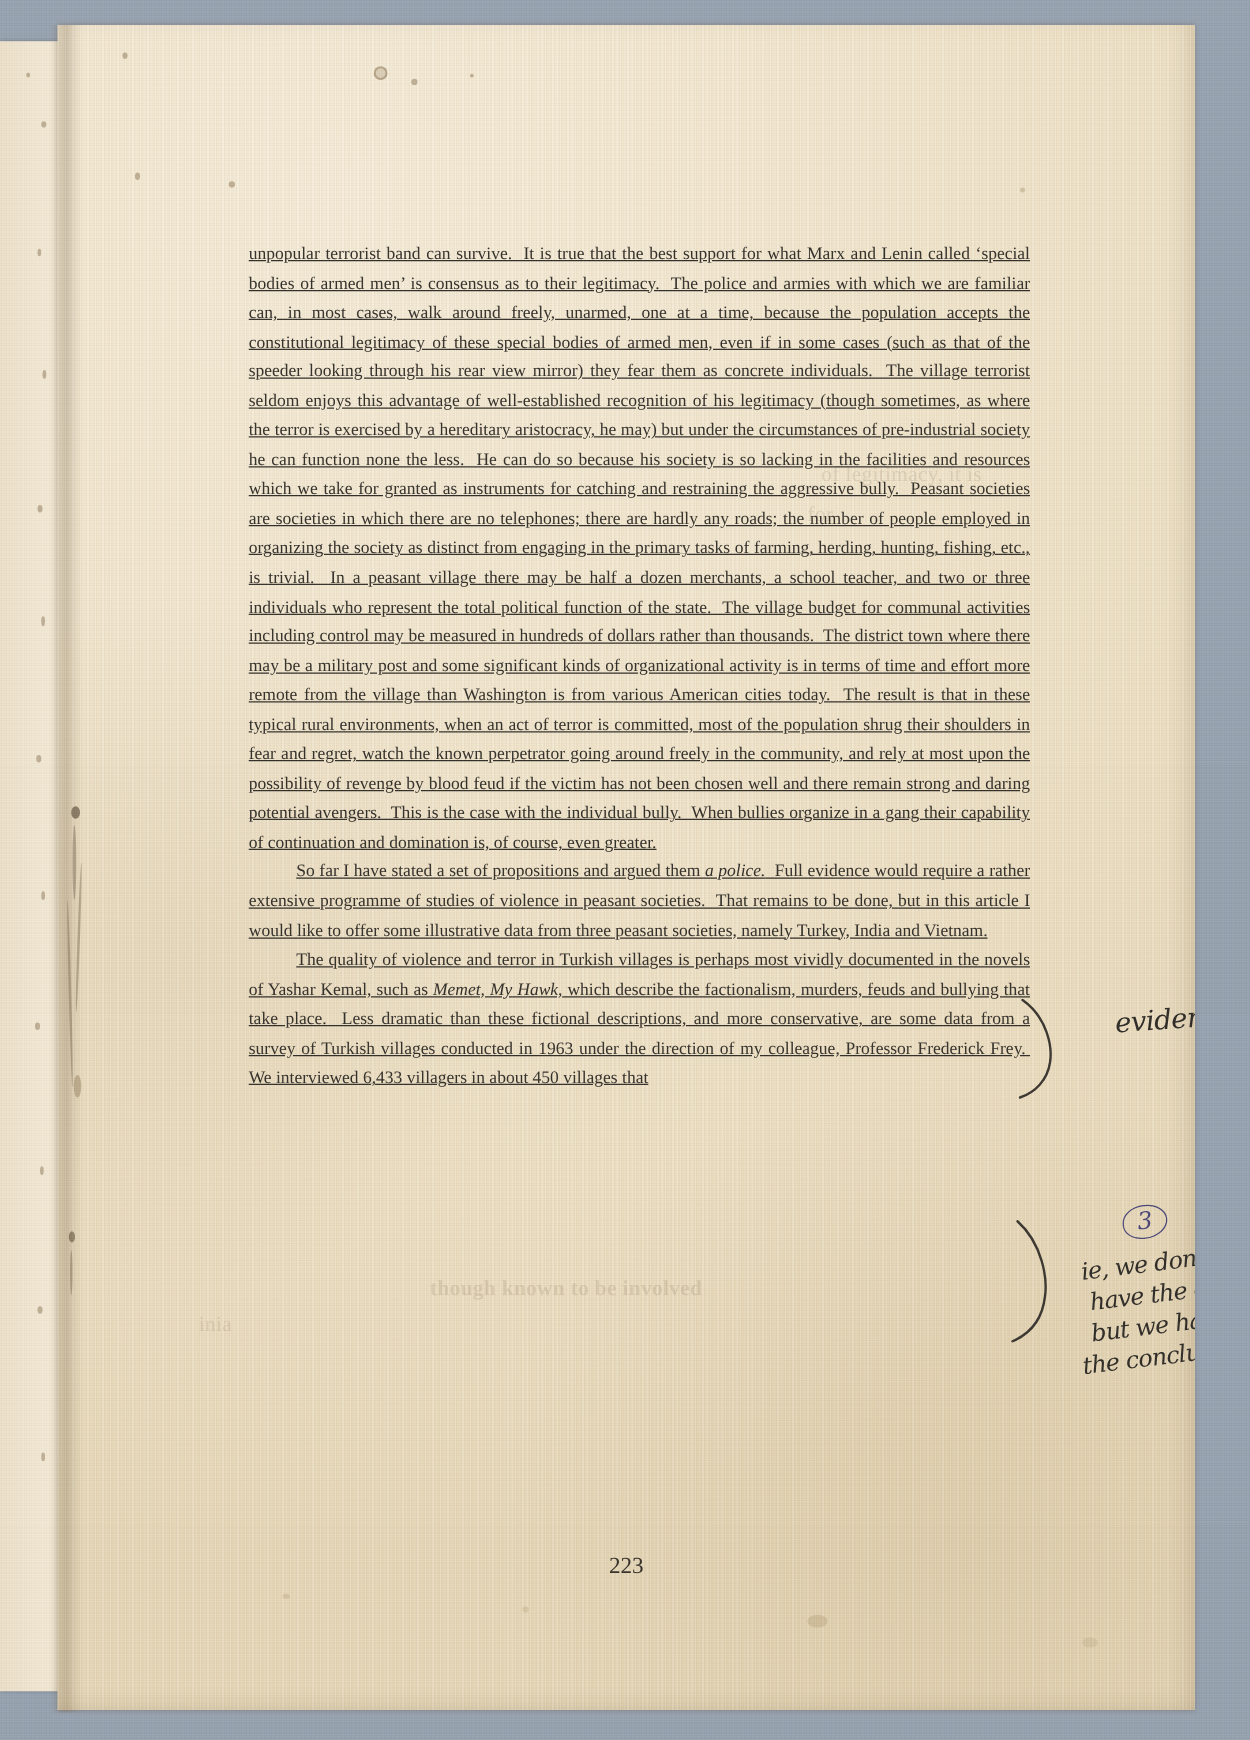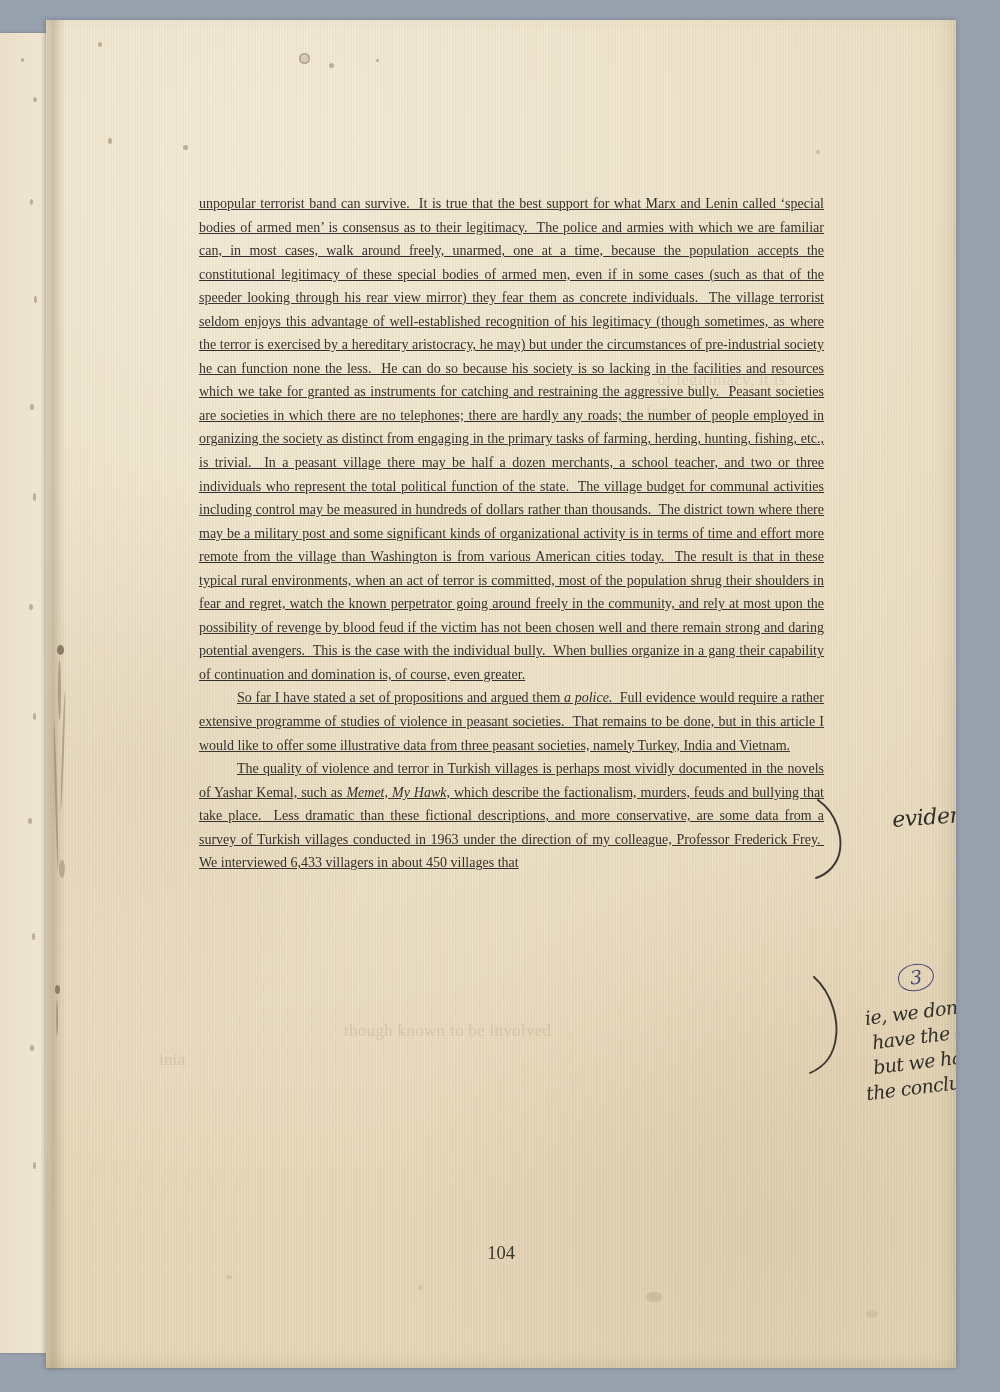--- a/index.html
+++ b/index.html
@@ -260,31 +260,31 @@
     <div class="speck" style="left:283px; top:43px;  width:5px;  height:5px;"></div>
     <div class="speck" style="left:330px; top:39px;  width:3px;  height:3px;"></div>
     <div class="speck" style="left:770px; top:130px; width:4px;  height:4px; background:rgba(140,118,80,.30);"></div>
     <div class="speck" style="left:600px; top:1272px;width:16px; height:10px; background:rgba(150,122,78,.22); border-radius:45%;"></div>
     <div class="speck" style="left:820px; top:1290px;width:12px; height:8px;  background:rgba(150,122,78,.16); border-radius:45%;"></div>
     <div class="speck" style="left:180px; top:1255px;width:6px;  height:4px;  background:rgba(150,122,78,.20);"></div>
     <div class="speck" style="left:372px; top:1265px;width:5px;  height:5px;  background:rgba(150,122,78,.18);"></div>
 
     <div class="showthrough" style="left:611px; top:350px;">of legitimacy, it is</div>
     <div class="showthrough" style="left:600px; top:382px;">for</div>
-    <div class="showthrough" style="left:298px; top:1001px;">though known to be involved</div>
+    <div class="showthrough" style="left:298px; top:1001px;font-weight:bold;">though known to be involved</div>
     <div class="showthrough" style="left:113px; top:1030px;">inia</div>
 
 
     <div class="textblock">
       <p>unpopular terrorist band can survive.&nbsp; It is true that the best support for what Marx and Lenin called ‘special bodies of armed men’ is consensus as to their legitimacy.&nbsp; The police and armies with which we are familiar can, in most cases, walk around freely, unarmed, one at a time, because the population accepts the constitutional legitimacy of these special bodies of armed men, even if in some cases (such as that of the speeder looking through his rear view mirror) they fear them as concrete individuals.&nbsp; The village terrorist seldom enjoys this advantage of well-established recognition of his legitimacy (though sometimes, as where the terror is exercised by a hereditary aristocracy, he may) but under the circumstances of pre-industrial society he can function none the less.&nbsp; He can do so because his society is so lacking in the facilities and resources which we take for granted as instruments for catching and restraining the aggressive bully.&nbsp; Peasant societies are societies in which there are no telephones; there are hardly any roads; the number of people employed in organizing the society as distinct from engaging in the primary tasks of farming, herding, hunting, fishing, etc., is trivial.&nbsp; In a peasant village there may be half a dozen merchants, a school teacher, and two or three individuals who represent the total political function of the state.&nbsp; The village budget for communal activities including control may be measured in hundreds of dollars rather than thousands.&nbsp; The district town where there may be a military post and some significant kinds of organizational activity is in terms of time and effort more remote from the village than Washington is from various American cities today.&nbsp; The result is that in these typical rural environments, when an act of terror is committed, most of the population shrug their shoulders in fear and regret, watch the known perpetrator going around freely in the community, and rely at most upon the possibility of revenge by blood feud if the victim has not been chosen well and there remain strong and daring potential avengers.&nbsp; This is the case with the individual bully.&nbsp; When bullies organize in a gang their capability of continuation and domination is, of course, even greater.</p>
       <p class="indent">So far I have stated a set of propositions and argued them <i>a police.</i>&nbsp; Full evidence would require a rather extensive programme of studies of violence in peasant societies.&nbsp; That remains to be done, but in this article I would like to offer some illustrative data from three peasant societies, namely Turkey, India and Vietnam.</p>
       <p class="indent">The quality of violence and terror in Turkish villages is perhaps most vividly documented in the novels of Yashar Kemal, such as <i>Memet, My Hawk,</i> which describe the factionalism, murders, feuds and bullying that take place.&nbsp; Less dramatic than these fictional descriptions, and more conservative, are some data from a survey of Turkish villages conducted in 1963 under the direction of my colleague, Professor Frederick Frey.&nbsp; We interviewed 6,433 villagers in about 450 villages that</p>
     </div>
 
-    <div class="folio">104</div>
+    <div class="folio">223</div>
 
     <svg class="brace" style="left:768px; top:778px;" width="34" height="82">
       <path d="M 4 2 C 24 16, 28 40, 26 52 C 24 66, 14 76, 2 80" stroke="#3a362f" stroke-width="1.9" fill="none" stroke-linecap="round"></path>
     </svg>
 
     <div class="hand note-evidence">evidence ?</div>
 
     <div class="circled-three">
       <span class="ring"></span>
       <span>3</span>

